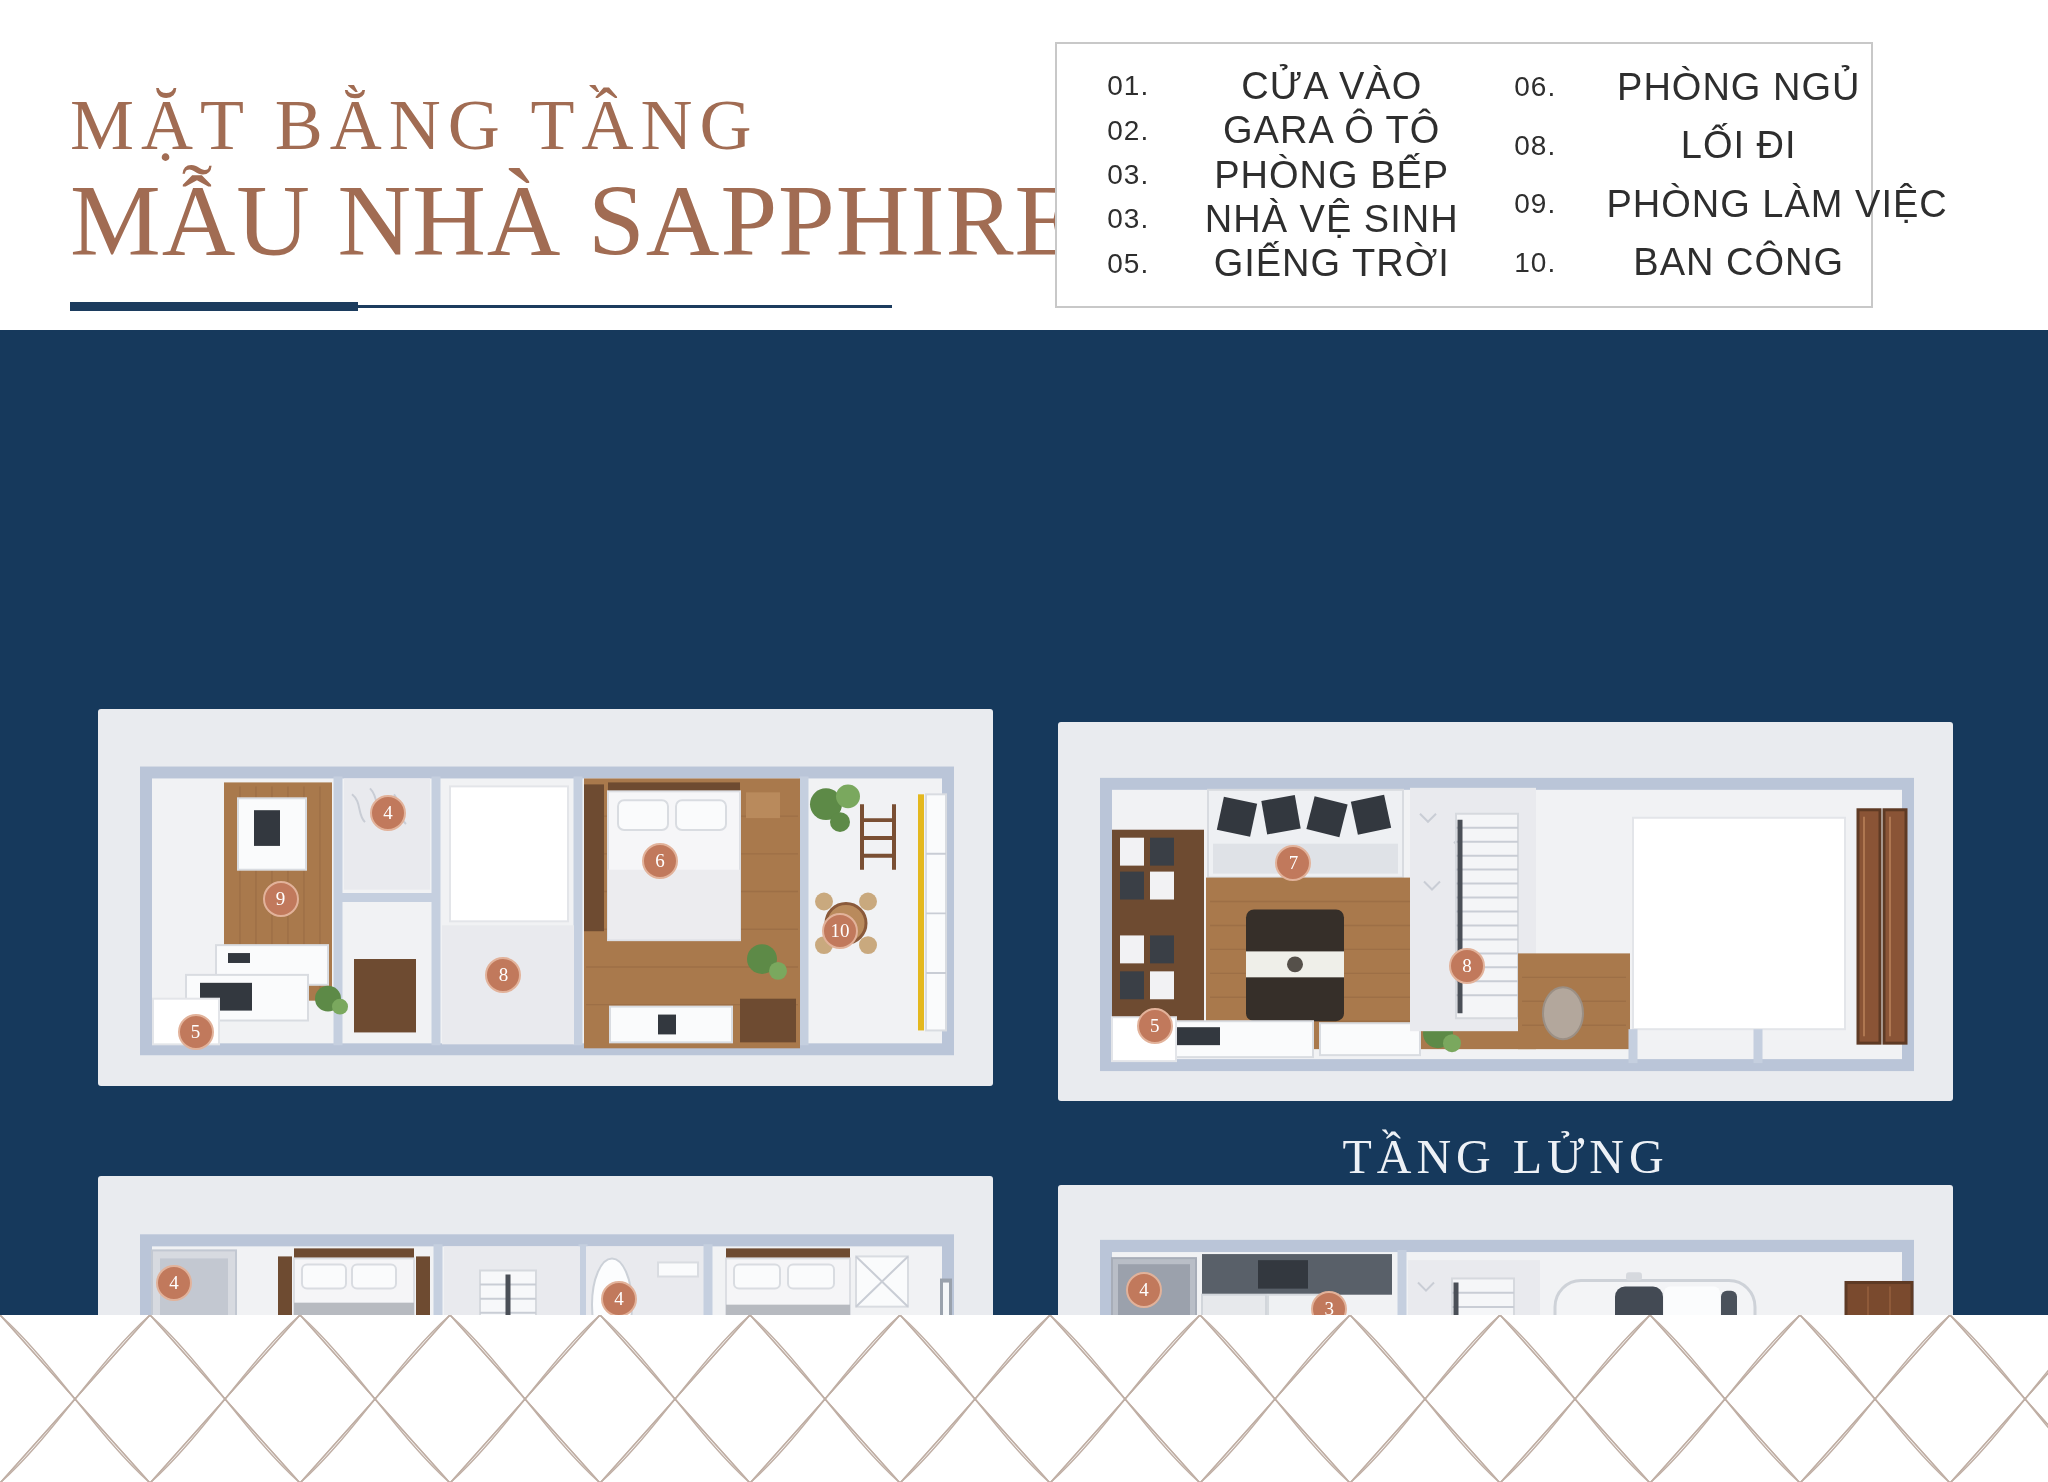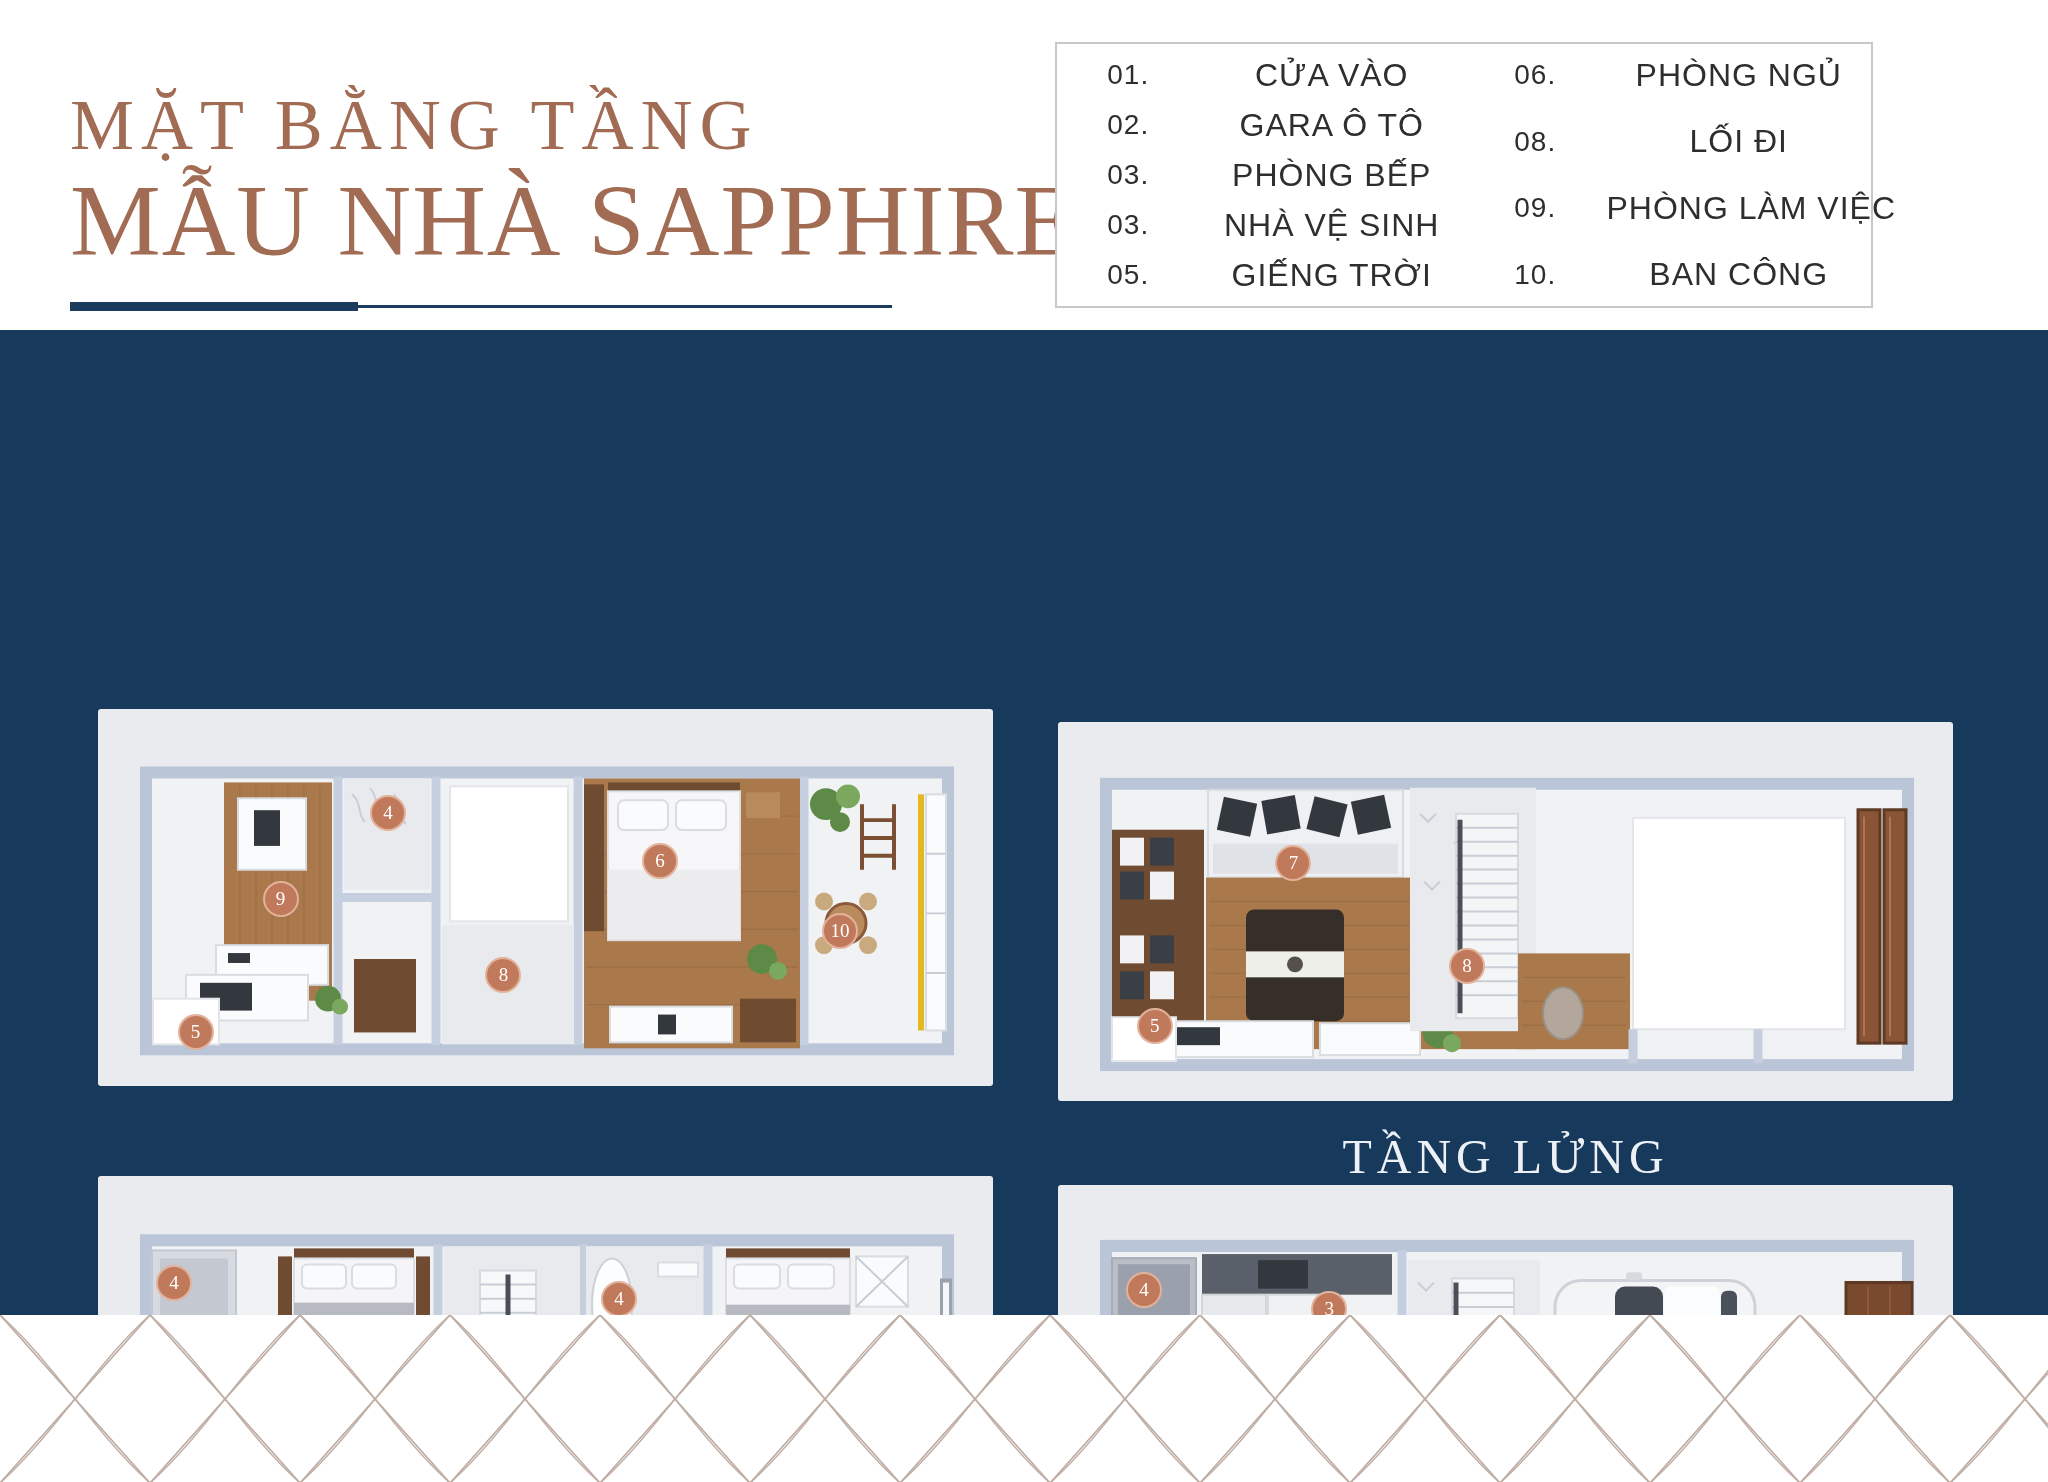--- a/index.html
+++ b/index.html
@@ -29,26 +29,26 @@
     font-family:"Liberation Serif",serif;color:var(--title-brown);
     font-size:102px;line-height:110px;letter-spacing:1px;font-weight:400;white-space:nowrap;
   }
   .title-rule{position:relative;width:822px;height:9px;margin-top:26px;}
   .title-rule .thin{position:absolute;left:0;top:3px;width:822px;height:3px;background:#1c3c5e;}
   .title-rule .thick{position:absolute;left:0;top:0;width:288px;height:9px;background:#1c3c5e;}
 
   
   .legend{
     position:absolute;left:1055px;top:42px;width:818px;height:266px;
-    background:#ffffff;border:2px solid #c8c8c8;display:flex;padding:8px 0;
+    background:#ffffff;border:2px solid #c8c8c8;display:flex;padding:20px 0;
   }
   .legend-col{flex:1 1 50%;display:flex;flex-direction:column;justify-content:space-between;}
   .lrow{display:flex;align-items:center;height:46px;}
   .lnum{width:35%;text-align:center;font-size:28px;color:#2e2e2e;letter-spacing:1px;}
-  .llab{width:65%;text-align:center;font-size:32px;color:#2e2e2e;letter-spacing:1px;white-space:nowrap;}
+  .llab{width:65%;text-align:center;font-size:38px;color:#2e2e2e;letter-spacing:1px;white-space:nowrap;}
 
   
   .navy-band{position:absolute;left:0;top:330px;width:2048px;height:985px;background:var(--navy);}
   figure.plan{position:absolute;margin:0;}
   .card{position:relative;background:var(--card-bg);border-radius:3px;width:100%;}
   .card svg.render{position:absolute;inset:0;width:100%;height:100%;display:block;}
   .badges{position:absolute;inset:0;}
   .badge{
     position:absolute;width:36px;height:36px;border-radius:50%;
     background:var(--copper);border:2px solid var(--copper-ring);

